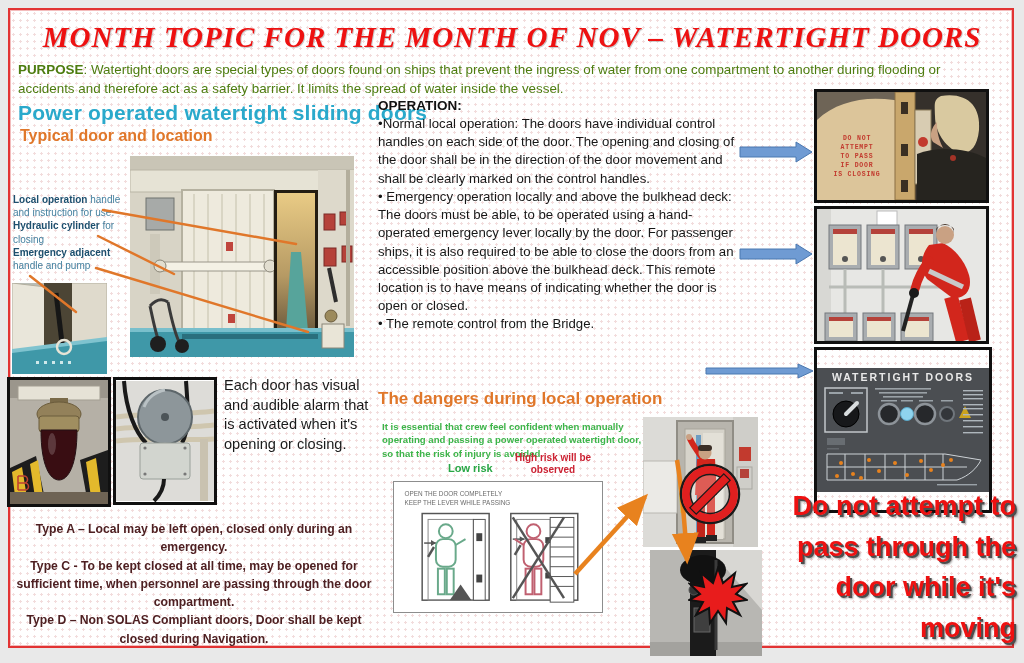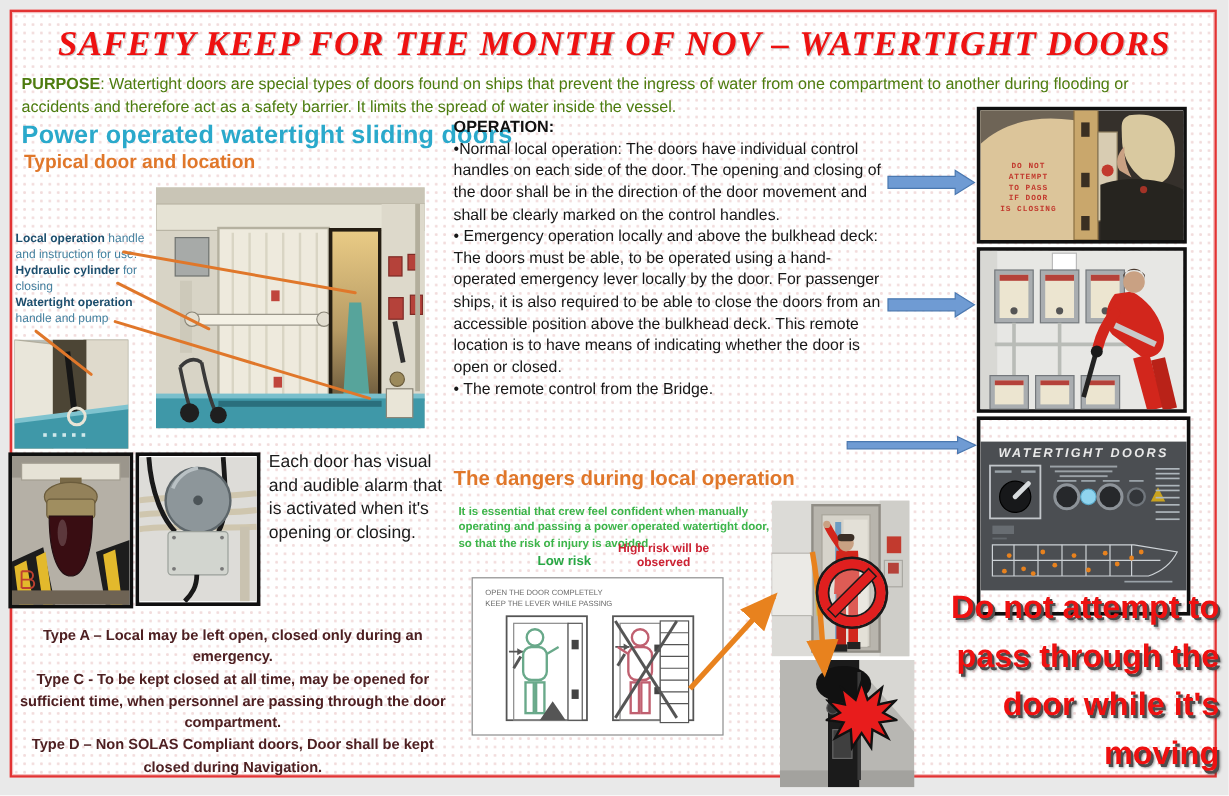--- a/index.html
+++ b/index.html
@@ -38,33 +38,33 @@
   .sign{position:absolute;z-index:50;}
   .diagram{position:absolute;left:393px;top:481px;width:210px;height:132px;background:#fff;border:1.5px solid #8d8d8d;box-sizing:border-box;}
   .diagram svg{display:block;width:100%;height:100%;}
 </style>
 </head>
 <body>
 
 <div class="page">
   <div class="sheet"></div>
 
-  <div class="abs title">SAFETY KEEP FOR THE MONTH OF NOV – WATERTIGHT DOORS</div>
+  <div class="abs title">MONTH TOPIC FOR THE MONTH OF NOV – WATERTIGHT DOORS</div>
 
   <div class="abs purpose">
     <b>PURPOSE</b><span>: Watertight doors are special types of doors found on ships that prevent the ingress of water from one compartment to another during flooding or accidents and therefore act as a safety barrier. It limits the spread of water inside the vessel.</span>
   </div>
 
   <div class="abs cyan-heading">Power operated watertight sliding doors</div>
   <div class="abs orange-sub">Typical door and location</div>
 
   <div class="abs labels">
     <p><b>Local operation</b><span> handle and instruction for use.</span></p>
     <p><b>Hydraulic cylinder</b><span> for closing</span></p>
-    <p><b>Watertight operation</b><span> handle and pump</span></p>
+    <p><b>Emergency adjacent</b><span> handle and pump</span></p>
   </div>
 
   <div class="abs op-head">OPERATION:</div>
   <div class="abs op-body">
     <p><span>•</span><span class="u">Normal local operation</span><span>: The doors have individual control handles on each side of the door. The opening and closing of the door shall be in the direction of the door movement and shall be clearly marked on the control handles.</span></p>
     <p><span>• </span><span class="u">Emergency operation locally and above the bulkhead deck</span><span>: The doors must be able, to be operated using a hand-operated emergency lever locally by the door. For passenger ships, it is also required to be able to close the doors from an accessible position above the bulkhead deck. This remote location is to have means of indicating whether the door is open or closed.</span></p>
     <p><span>• </span><span class="u">The remote control from the Bridge</span><span>.</span></p>
   </div>
 
   <div class="photo" style="left:130px;top:156px;width:224px;height:201px;">
@@ -261,21 +261,21 @@
       <path d="M112,62 L146,78" stroke="#c9c9c9" stroke-width="5"></path>
       <path d="M112,52 C104,62 100,72 98,80" stroke="#d2261c" stroke-width="9" fill="none" stroke-linecap="round"></path>
       <circle cx="97" cy="84" r="5" fill="#1a1a1a"></circle>
       <path d="M134,88 L146,132" stroke="#d2261c" stroke-width="14"></path>
       <path d="M148,90 L158,132" stroke="#b92218" stroke-width="12"></path>
       <circle cx="128" cy="26" r="9" fill="#c9a183"></circle>
       <path d="M119,24 A9,9 0 0 1 137,24 L137,20 A10,7 0 0 0 119,20 Z" fill="#4a3a30"></path>
     </svg>
   </div>
 
-  <div class="photo bframe" style="left:814px;top:347px;width:178px;height:166px;font-style:italic;">
+  <div class="photo bframe" style="left:814px;top:347px;width:178px;height:166px;">
     <svg viewBox="0 0 172 124">
       <rect width="172" height="124" fill="#4b4e52"></rect>
       <text x="86" y="13" text-anchor="middle" font-size="10.5" font-weight="bold" letter-spacing="2" fill="#e9e9e9" font-family="Liberation Sans, sans-serif">WATERTIGHT DOORS</text>
       <g fill="#aeb6bc" opacity="0.8">
           <rect x="58" y="20" width="56" height="1.6"></rect>
           <rect x="62" y="24" width="48" height="1.6"></rect>
           <rect x="66" y="28" width="40" height="1.6"></rect>
         </g>
       <rect x="8" y="20" width="42" height="44" fill="none" stroke="#c2c6ca" stroke-width="1.5"></rect>
       <rect x="12" y="24" width="14" height="2" fill="#9aa2a8"></rect>

